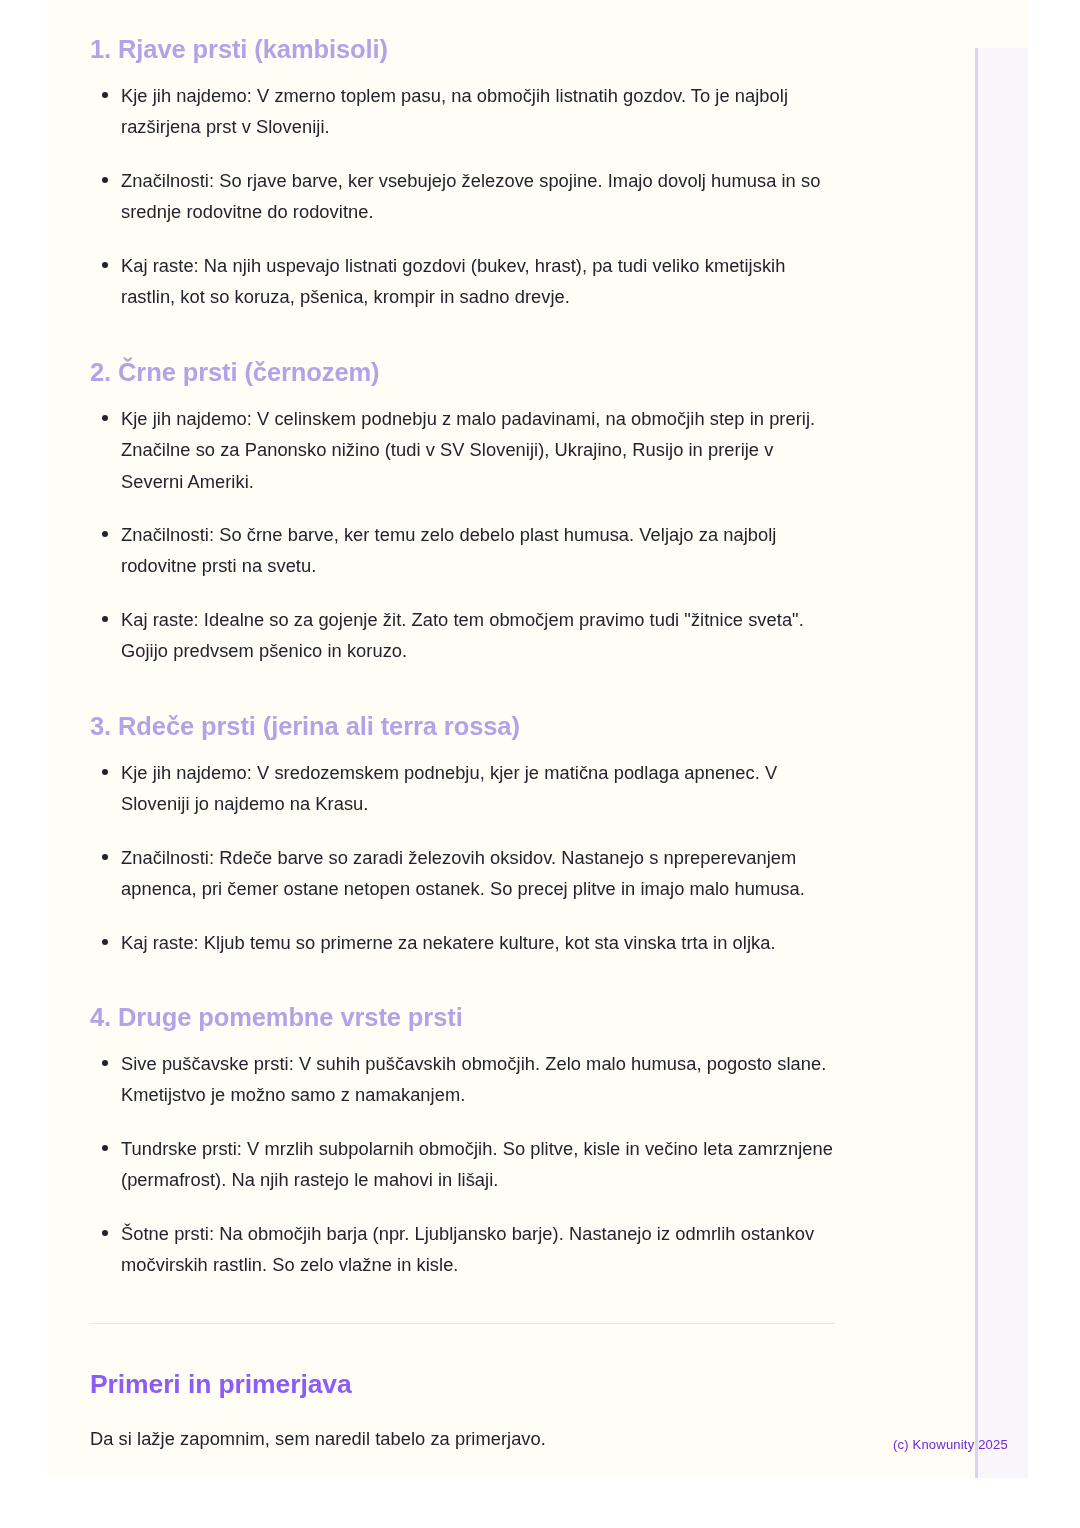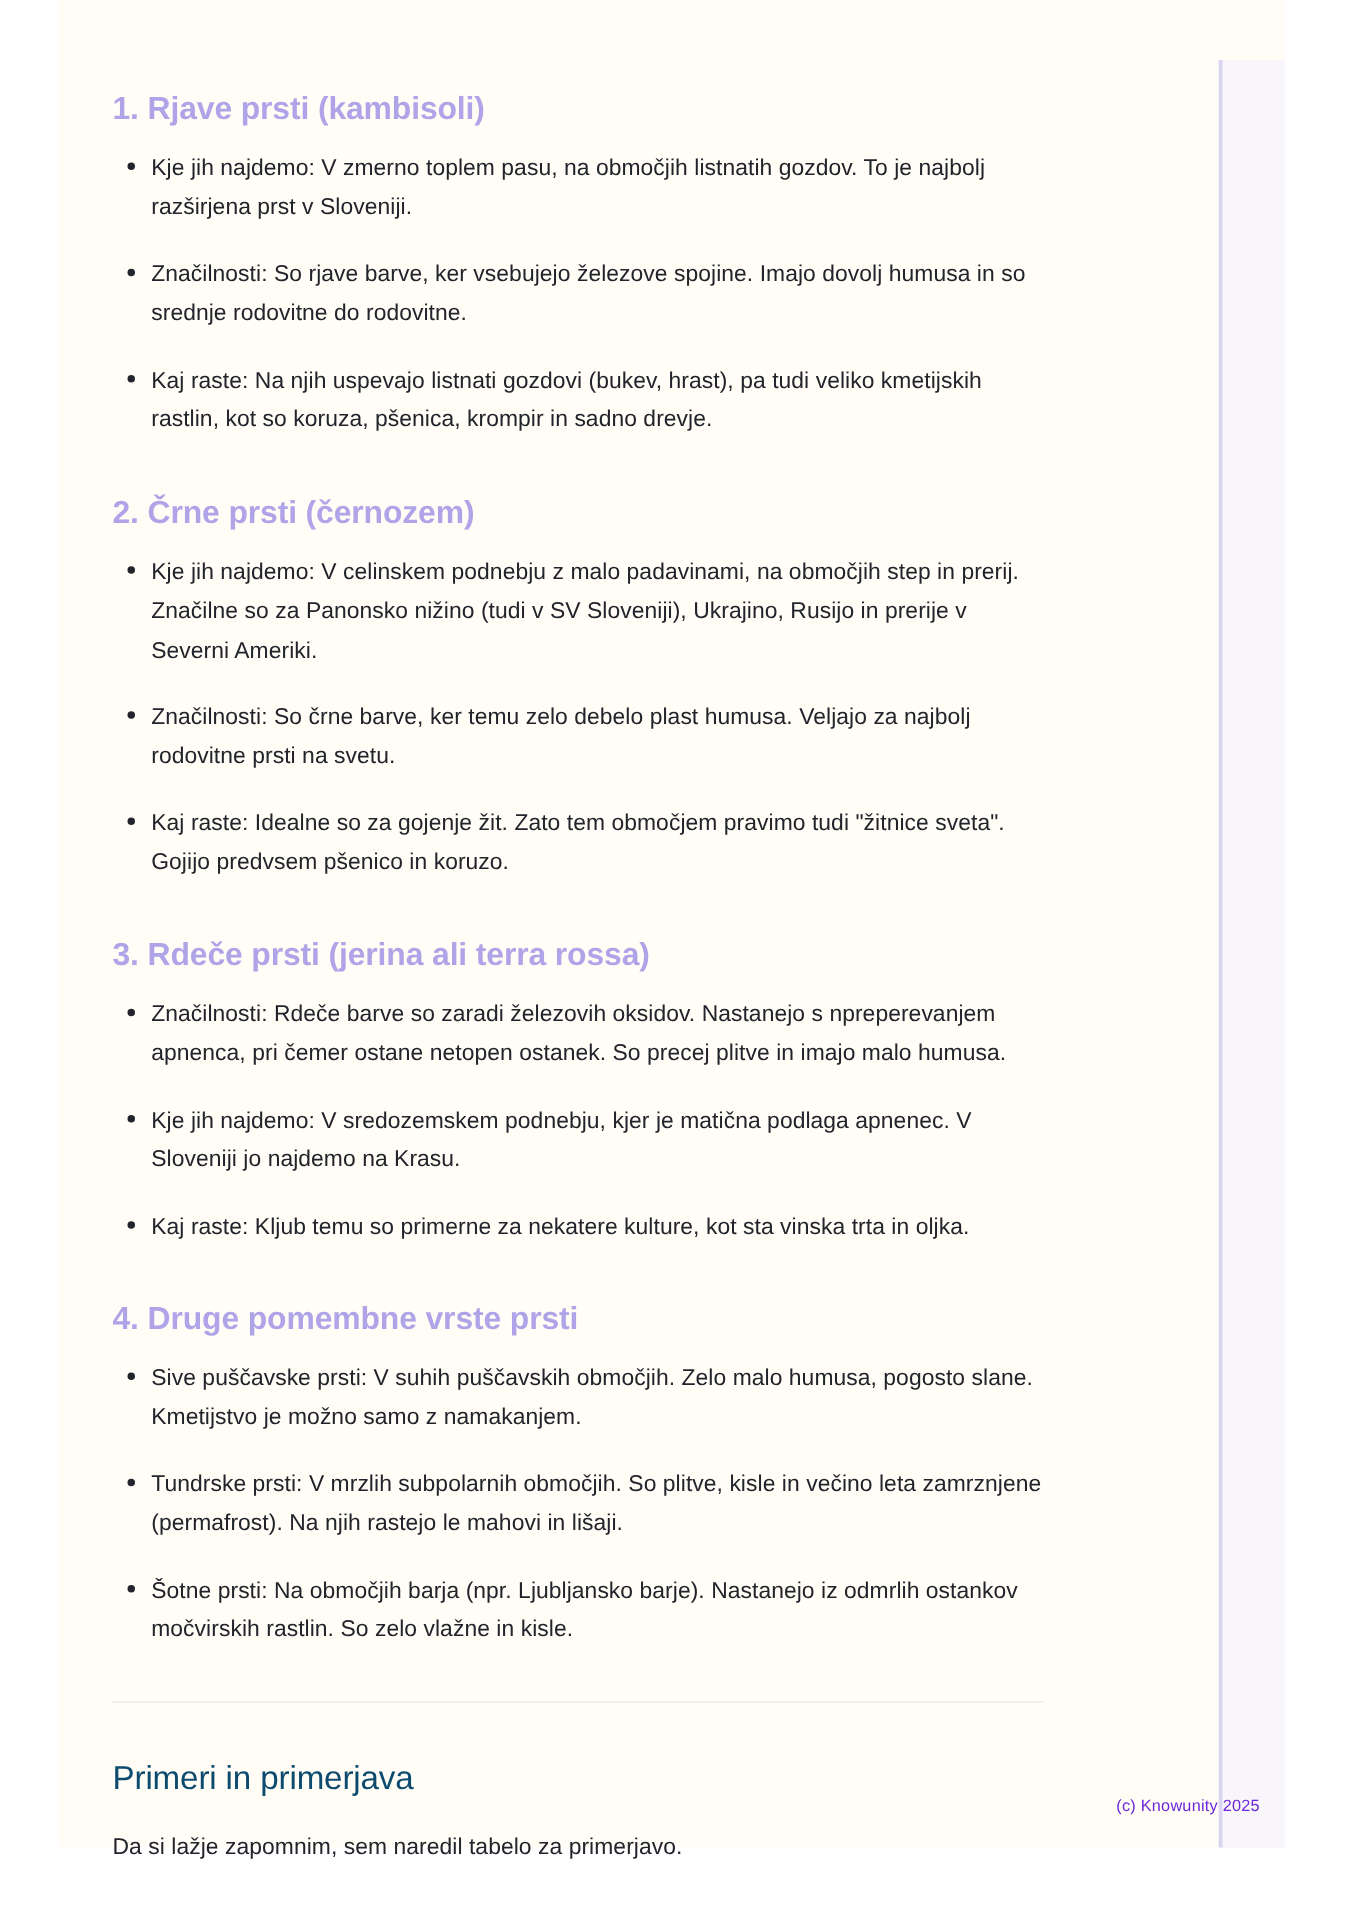--- a/index.html
+++ b/index.html
@@ -43,38 +43,38 @@
     background: #f8f6fa;
     border-left: 3px solid #d8d4f2;
   }
 
   
   .content {
     position: absolute;
     left: 90px;
     top: 0;
     width: 745px;
-    padding-top: 72px;
+    padding-top: 34px;
   }
 
   h2.section-heading {
     font-size: 25.5px;
     font-weight: 700;
     color: #b0a4e8;
     letter-spacing: -0.1px;
     margin: 0 0 14px 0;
     line-height: 1.25;
   }
   h2.section-heading.first { margin-top: 0; }
   h2.section-heading.spaced { margin-top: 44px; }
 
   h2.major-heading {
     font-size: 26.5px;
-    font-weight: 400;
-    color: #0c4a6e;
+    font-weight: 700;
+    color: #8b5cf6;
     margin: 0 0 22px 0;
     line-height: 1.25;
     letter-spacing: -0.1px;
   }
 
   ul.bullets {
     list-style: none;
     margin: 0;
     padding: 0;
   }
@@ -144,22 +144,22 @@
           <li><b>Kaj raste:</b><span> Na njih uspevajo listnati gozdovi (bukev, hrast), pa tudi veliko kmetijskih rastlin, kot so koruza, pšenica, krompir in sadno drevje.</span></li>
         </ul>
         <h2 class="section-heading spaced">2. Črne prsti (černozem)</h2>
         <ul class="bullets">
           <li><b>Kje jih najdemo:</b><span> V celinskem podnebju z malo padavinami, na območjih step in prerij. Značilne so za Panonsko nižino (tudi v SV Sloveniji), Ukrajino, Rusijo in prerije v Severni Ameriki.</span></li>
           <li><b>Značilnosti:</b><span> So črne barve, ker temu </span><b>zelo debelo plast humusa</b><span>. Veljajo za </span><b>najbolj rodovitne prsti na svetu</b><span>.</span></li>
           <li><b>Kaj raste:</b><span> Idealne so za gojenje žit. Zato tem območjem pravimo tudi "žitnice sveta". Gojijo predvsem pšenico in koruzo.</span></li>
         </ul>
         <h2 class="section-heading spaced">3. Rdeče prsti (jerina ali terra rossa)</h2>
         <ul class="bullets">
+          <li><b>Kje jih najdemo:</b><span> V sredozemskem podnebju, kjer je matična podlaga apnenec. V Sloveniji jo najdemo na Krasu.</span></li>
           <li><b>Značilnosti:</b><span> Rdeče barve so zaradi železovih oksidov. Nastanejo s npreperevanjem apnenca, pri čemer ostane netopen ostanek. So precej plitve in imajo malo humusa.</span></li>
-          <li><b>Kje jih najdemo:</b><span> V sredozemskem podnebju, kjer je matična podlaga apnenec. V Sloveniji jo najdemo na Krasu.</span></li>
           <li><b>Kaj raste:</b><span> Kljub temu so primerne za nekatere kulture, kot sta </span><b>vinska trta</b><span> in </span><b>oljka</b><span>.</span></li>
         </ul>
         <h2 class="section-heading spaced">4. Druge pomembne vrste prsti</h2>
         <ul class="bullets">
           <li><b>Sive puščavske prsti:</b><span> V suhih puščavskih območjih. Zelo malo humusa, pogosto slane. Kmetijstvo je možno samo z namakanjem.</span></li>
           <li><b>Tundrske prsti:</b><span> V mrzlih subpolarnih območjih. So plitve, kisle in večino leta zamrznjene (</span><b>permafrost</b><span>). Na njih rastejo le mahovi in lišaji.</span></li>
           <li><b>Šotne prsti:</b><span> Na območjih barja (npr. Ljubljansko barje). Nastanejo iz odmrlih ostankov močvirskih rastlin. So zelo vlažne in kisle.</span></li>
         </ul>
       </div>
 

